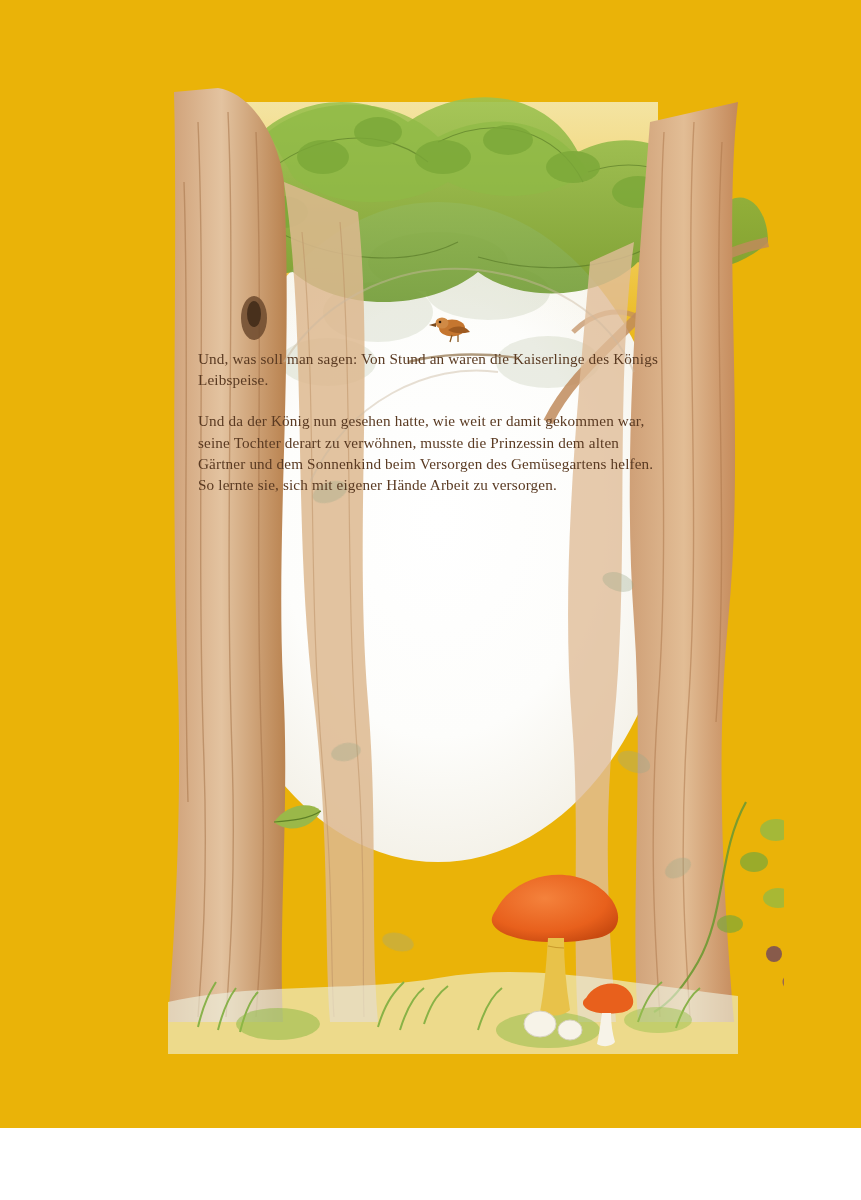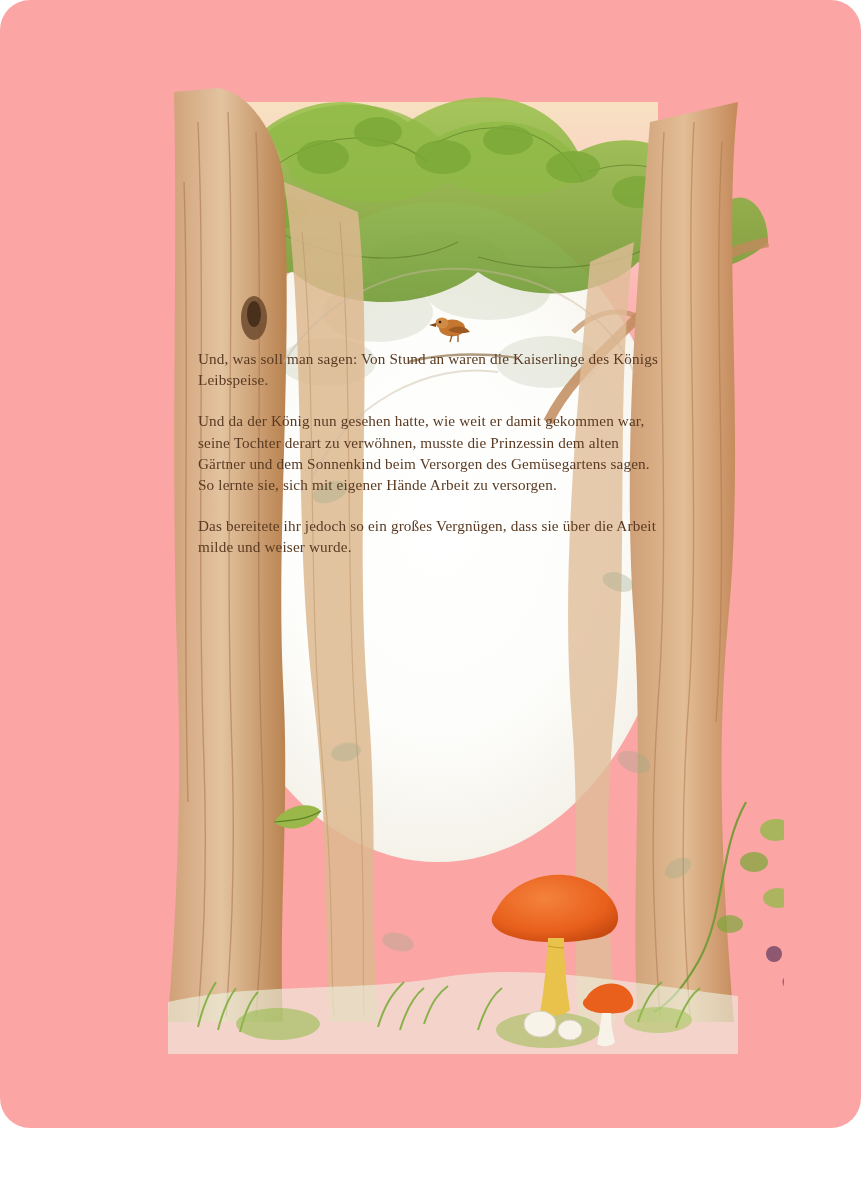--- a/index.html
+++ b/index.html
@@ -11,22 +11,21 @@
     width: 861px;
     height: 1200px;
     font-family: "Liberation Serif", serif;
     overflow: hidden;
   }
 
   .page {
     position: relative;
     width: 861px;
     height: 1128px;
-    background: #fca5a5;
-    border-radius: 30px;
+    background: #eab308;
   }
 
   
   .illustration {
     position: absolute;
     left: 78px;
     top: 62px;
     width: 706px;
     height: 992px;
   }
@@ -233,17 +232,16 @@
         <ellipse cx="268" cy="690" rx="15" ry="9" transform="rotate(-12 268 690)"></ellipse>
         <ellipse cx="556" cy="700" rx="17" ry="10" transform="rotate(22 556 700)"></ellipse>
         <ellipse cx="600" cy="806" rx="14" ry="9" transform="rotate(-30 600 806)"></ellipse>
         <ellipse cx="320" cy="880" rx="16" ry="9" transform="rotate(14 320 880)"></ellipse>
       </g>
     </svg>
   </div>
 
   <div class="story-text">
     <p class="para">Und, was soll man sagen: Von Stund an waren die Kaiserlinge des Königs Leibspeise.</p>
-    <p class="para">Und da der König nun gesehen hatte, wie weit er damit gekommen war, seine Tochter derart zu verwöhnen, musste die Prinzessin dem alten Gärtner und dem Sonnenkind beim Versorgen des Gemüsegartens sagen. So lernte sie, sich mit eigener Hände Arbeit zu versorgen.</p>
-    <p class="para gap-large">Das bereitete ihr jedoch so ein großes Vergnügen, dass sie über die Arbeit milde und weiser wurde.</p>
+    <p class="para">Und da der König nun gesehen hatte, wie weit er damit gekommen war, seine Tochter derart zu verwöhnen, musste die Prinzessin dem alten Gärtner und dem Sonnenkind beim Versorgen des Gemüsegartens helfen. So lernte sie, sich mit eigener Hände Arbeit zu versorgen.</p>
   </div>
 
 </div>
 
 </body></html>

